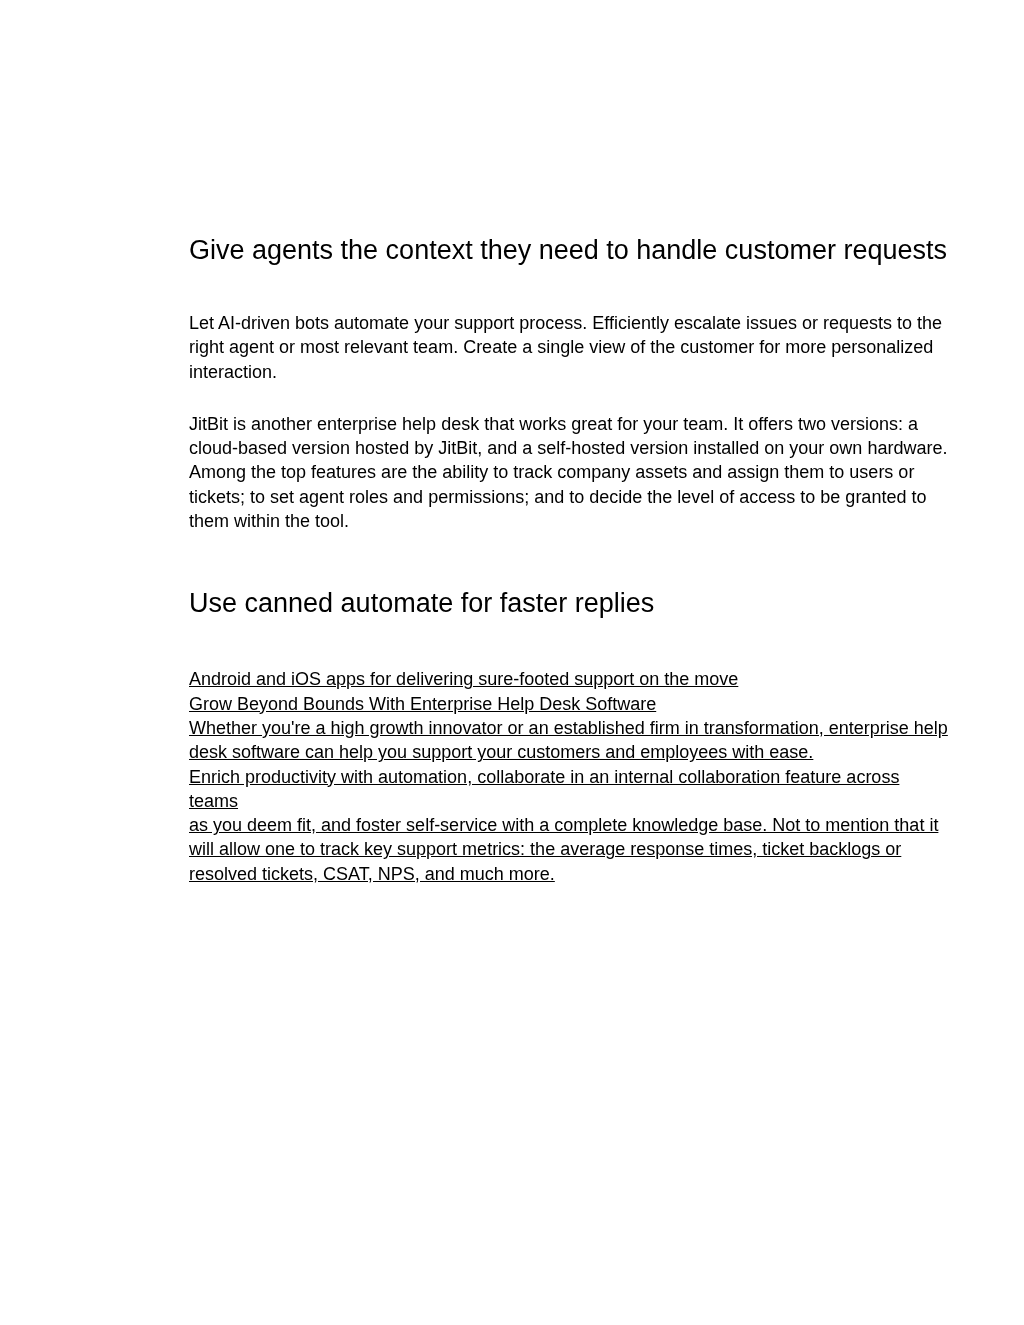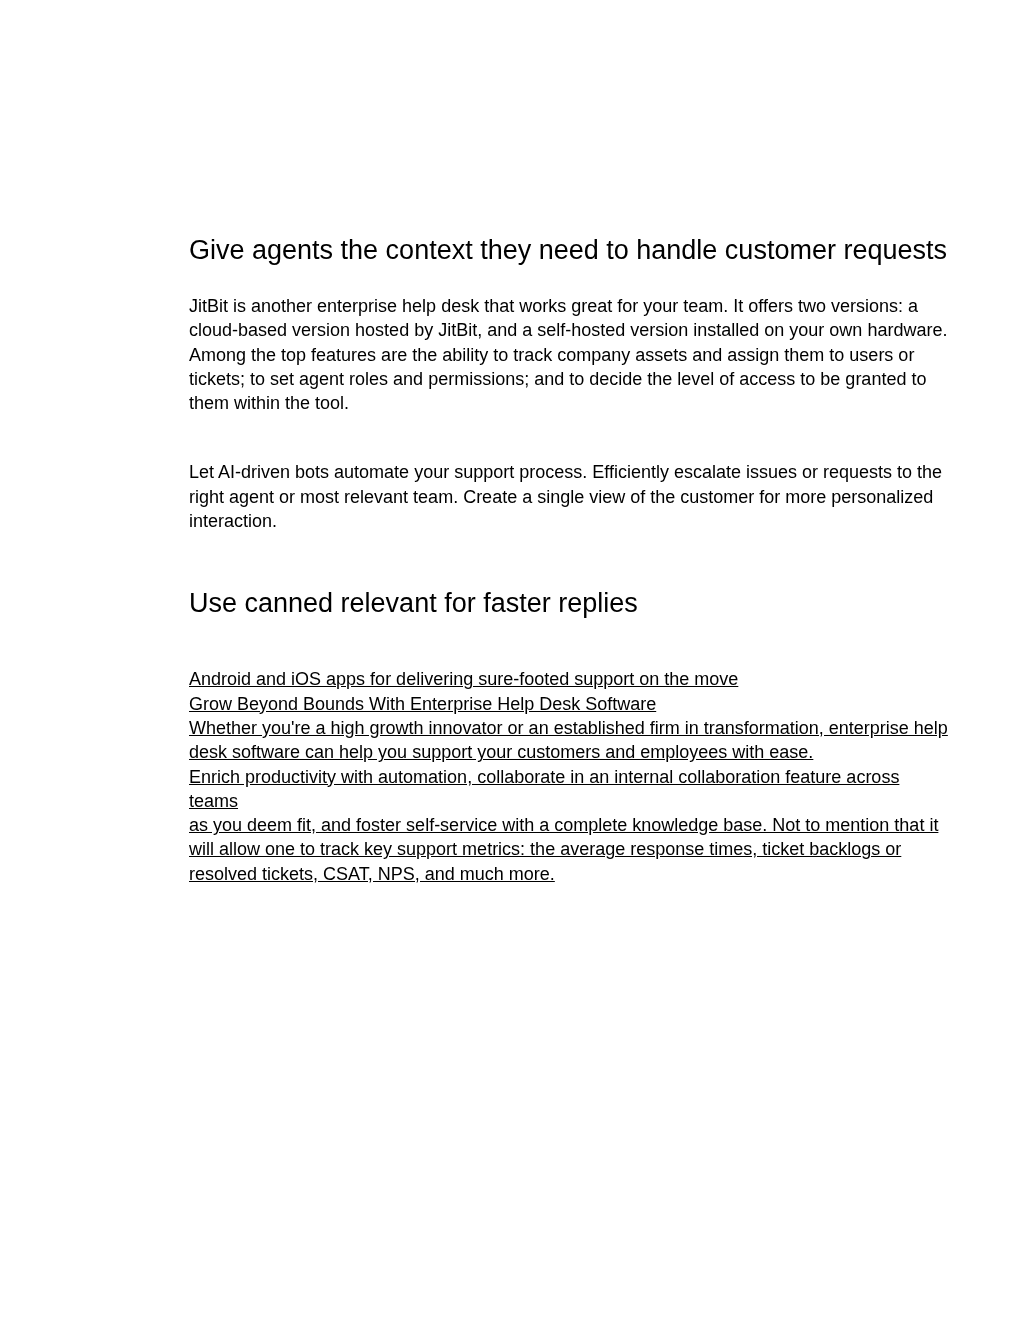--- a/index.html
+++ b/index.html
@@ -41,31 +41,31 @@
   .para-3 { margin-top: 44px; text-decoration: underline; }
 </style>
 </head>
 <body>
 
 <div class="page">
   <div class="doc-content">
 
     <div class="doc-heading heading-1">Give agents the context they need to handle customer requests</div>
 
+    <div class="doc-paragraph para-1">Let AI-driven bots automate your support process. Efficiently escalate issues or requests to the
+right agent or most relevant team. Create a single view of the customer for more personalized
+interaction.</div>
+
     <div class="doc-paragraph para-2">JitBit is another enterprise help desk that works great for your team. It offers two versions: a
 cloud-based version hosted by JitBit, and a self-hosted version installed on your own hardware.
 Among the top features are the ability to track company assets and assign them to users or
 tickets; to set agent roles and permissions; and to decide the level of access to be granted to
 them within the tool.</div>
 
-    <div class="doc-paragraph para-1">Let AI-driven bots automate your support process. Efficiently escalate issues or requests to the
-right agent or most relevant team. Create a single view of the customer for more personalized
-interaction.</div>
-
-    <div class="doc-heading heading-2">Use canned relevant for faster replies</div>
+    <div class="doc-heading heading-2">Use canned automate for faster replies</div>
 
     <div class="doc-paragraph para-3">Android and iOS apps for delivering sure-footed support on the move
 Grow Beyond Bounds With Enterprise Help Desk Software
 Whether you're a high growth innovator or an established firm in transformation, enterprise help
 desk software can help you support your customers and employees with ease.
 Enrich productivity with automation, collaborate in an internal collaboration feature across teams
 as you deem fit, and foster self-service with a complete knowledge base. Not to mention that it
 will allow one to track key support metrics: the average response times, ticket backlogs or
 resolved tickets, CSAT, NPS, and much more.</div>
 

